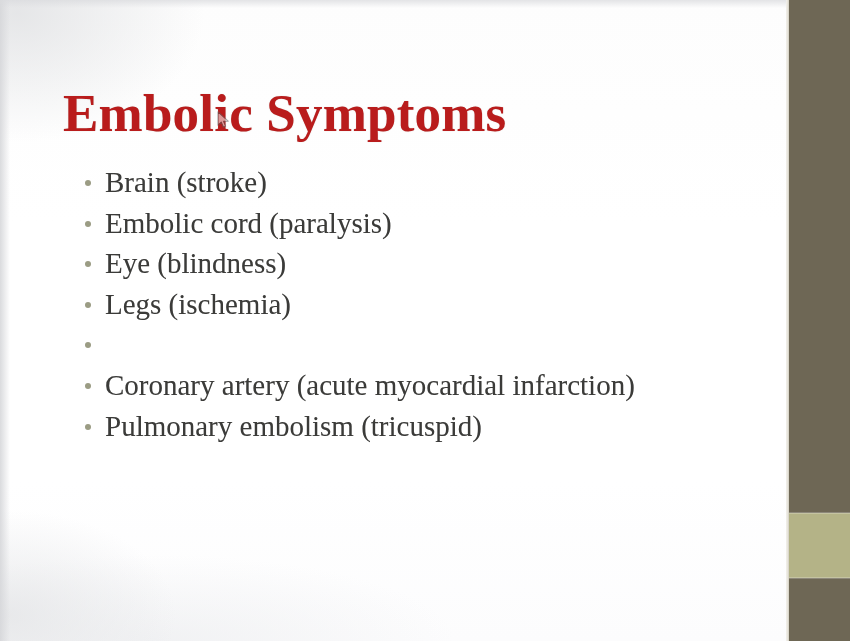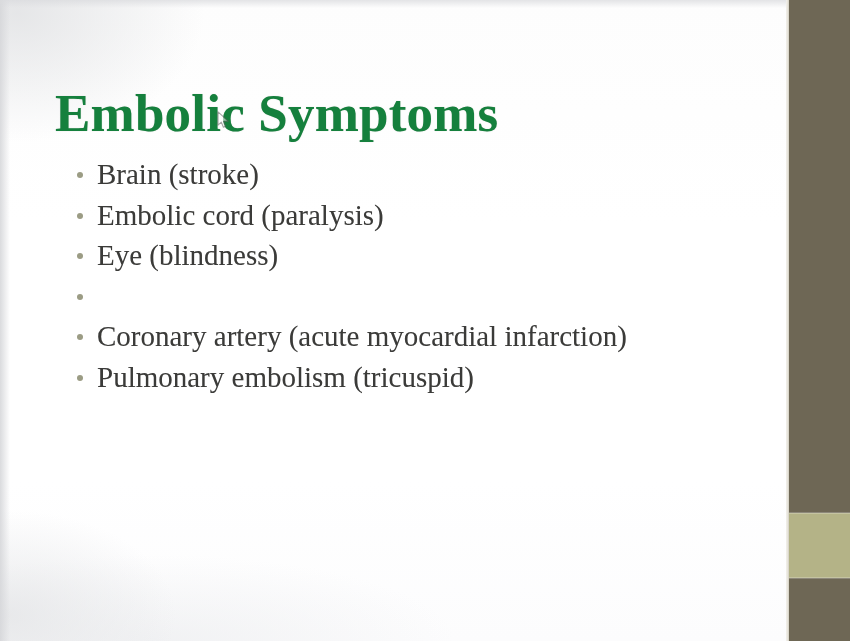--- a/index.html
+++ b/index.html
@@ -70,38 +70,38 @@
     width: 61px;
     height: 2px;
     background: rgba(255,255,255,0.22);
   }
   .sep-a { top: 512px; }
   .sep-b { top: 577px; }
 
   
   .slide-title {
     position: absolute;
-    left: 55px;
+    left: 63px;
     top: 50px;
     font-size: 53px;
     line-height: 1.05;
-    color: #15803d;
+    color: #b91c1c;
     letter-spacing: 0.2px;
     white-space: nowrap;
     text-shadow: 0 0 1px rgba(120,119,108,0.35);
   }
 
   
   .bullet-list {
     position: absolute;
     left: 72px;
     top: 156px;
     width: 700px;
     list-style: none;
-    margin: 0;
+    margin: 8px;
     padding: 0;
   }
   .bullet-item {
     position: relative;
     height: 40.6px;
     padding-left: 25px;
     font-size: 29px;
     line-height: 37px;
     color: #3b3b39;
     white-space: nowrap;
@@ -157,20 +157,24 @@
     <li class="bullet-item">
       <span class="bullet-dot"></span>
       <span class="bullet-text">Embolic cord (paralysis)</span>
     </li>
     <li class="bullet-item">
       <span class="bullet-dot"></span>
       <span class="bullet-text">Eye (blindness)</span>
     </li>
     <li class="bullet-item">
       <span class="bullet-dot"></span>
+      <span class="bullet-text">Legs (ischemia)</span>
+    </li>
+    <li class="bullet-item">
+      <span class="bullet-dot"></span>
     </li>
     <li class="bullet-item">
       <span class="bullet-dot"></span>
       <span class="bullet-text">Coronary artery (acute myocardial infarction)</span>
     </li>
     <li class="bullet-item">
       <span class="bullet-dot"></span>
       <span class="bullet-text">Pulmonary embolism (tricuspid)</span>
     </li>
   </ul>

